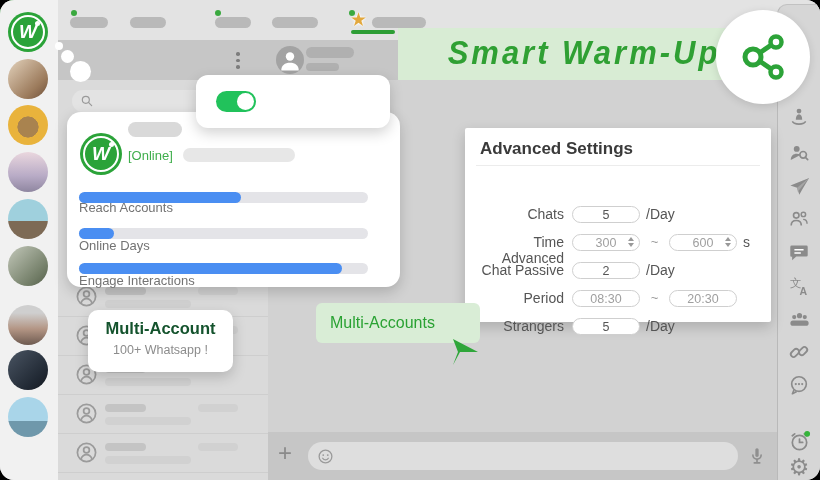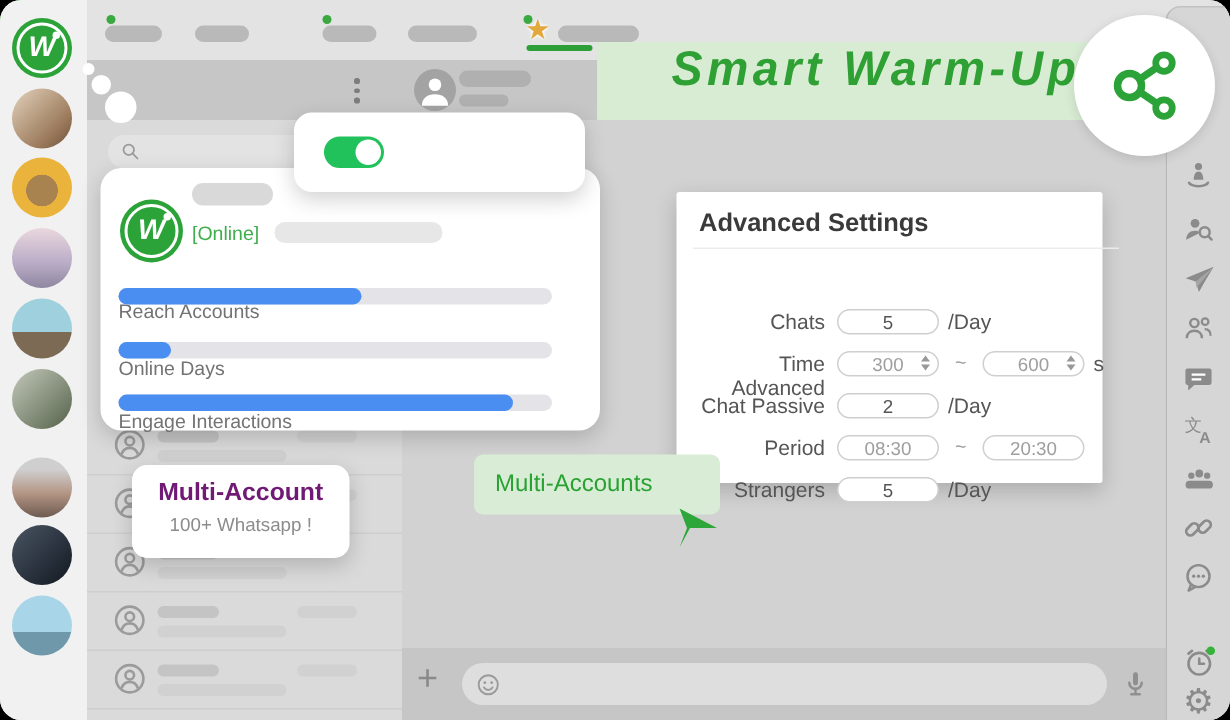--- a/index.html
+++ b/index.html
@@ -51,21 +51,21 @@
 
   
   .rail{position:absolute;left:777px;top:4px;width:43px;height:476px;background:#d6d6d6;
         border-left:1px solid #b9b9b9;border-top:1px solid #c2c2c2;border-top-left-radius:10px;z-index:3;
         box-sizing:border-box;}
   .rail-ico{position:absolute;left:9px;width:24px;height:24px;display:flex;align-items:center;justify-content:center;}
   .gear-glyph{font-size:23px;color:#8b8b8b;line-height:1;}
 
   
   .banner{position:absolute;left:398px;top:28px;width:372px;height:52px;background:#d8ecd4;z-index:5;
-          display:flex;align-items:flex-start;justify-content:center;}
+          display:flex;align-items:center;justify-content:center;}
   .banner-title{font-size:31px;font-weight:800;font-style:italic;letter-spacing:3px;color:#2fa033;
                 white-space:nowrap;transform:scaleY(1.05);}
   .share-badge{position:absolute;left:716px;top:10px;width:94px;height:94px;border-radius:50%;background:#fff;
                z-index:6;box-shadow:0 2px 8px rgba(0,0,0,.12);display:flex;align-items:center;justify-content:center;}
 
   
   .card{position:absolute;background:#fff;box-shadow:0 5px 14px rgba(0,0,0,.18);}
   .pe-card{left:196px;top:75px;width:194px;height:53px;border-radius:12px;z-index:8;
            display:flex;align-items:center;padding:0 14px 0 20px;box-sizing:border-box;}
   .pe-label{font-size:16.5px;font-weight:bold;color:#4c4c4c;flex:1;}
@@ -73,40 +73,40 @@
   .toggle[data-on="true"]{background:#21c25b;}
   .knob{position:absolute;top:2px;right:2.5px;width:17px;height:17px;border-radius:50%;background:#fff;}
 
   .profile-card{left:67px;top:112px;width:333px;height:175px;border-radius:14px;z-index:7;}
   .p-pill{position:absolute;border-radius:8px;}
   .p-label{position:absolute;font-size:13px;color:#737373;margin-top:28px;}
   .track{position:absolute;left:12px;width:289px;height:11px;border-radius:6px;background:#e4e4e8;}
   .fill{height:100%;border-radius:6px;background:#4a8ef2;}
   .online{position:absolute;font-size:13px;color:#3fae4c;}
 
-  .adv-card{left:451px;top:128px;width:284px;height:194px;border-radius:2px;z-index:7;}
+  .adv-card{left:465px;top:128px;width:306px;height:194px;border-radius:2px;z-index:7;}
   .adv-title{position:absolute;left:15px;top:11px;font-size:17px;font-weight:bold;color:#3a3a3a;}
   .adv-divider{position:absolute;left:11px;top:37px;width:284px;height:1px;background:#ececec;}
   .arow{position:absolute;left:14px;height:20px;display:flex;margin-top:28px;}
   .alabel{width:85px;text-align:right;font-size:14px;color:#555;margin-right:8px;}
   .ibox{position:relative;display:inline-flex;}
   .adv-input{width:68px;height:17px;border:1px solid #cfcfcf;border-radius:9px;background:#fff;
              text-align:center;font-size:12.5px;font-family:"Liberation Sans",sans-serif;
              box-sizing:border-box;padding:0;outline:none;}
   .val-dark{color:#555;}
   .val-gray{color:#9f9f9f;}
   .spin{position:absolute;right:6px;top:3px;display:flex;flex-direction:column;gap:2px;}
   .spin i{width:0;height:0;border-left:3.5px solid transparent;border-right:3.5px solid transparent;}
   .spin .up{border-bottom:4px solid #999;}
   .spin .down{border-top:4px solid #999;}
   .tilde{width:29px;text-align:center;color:#9a9a9a;font-size:13px;}
   .suffix{margin-left:6px;font-size:14px;color:#555;}
 
   .tip-card{left:88px;top:310px;width:145px;height:62px;border-radius:10px;z-index:8;text-align:center;}
-  .tip-title{margin-top:9px;font-size:16.5px;font-weight:bold;color:#701a75;}
+  .tip-title{margin-top:9px;font-size:16.5px;font-weight:bold;color:#14532d;}
   .tip-sub{margin-top:5px;font-size:12.5px;color:#8c8c8c;}
 
   .menu-card{left:338px;top:293px;width:132px;height:127px;border-radius:8px;z-index:8;
              border:1.5px solid #2fa637;box-sizing:border-box;box-shadow:0 5px 14px rgba(0,0,0,.15);}
   .menu-item{position:absolute;left:14px;font-size:13.5px;color:#2aa233;}
   .menu-highlight{position:absolute;left:316px;top:303px;width:164px;height:40px;border-radius:6px;
                   background:#d9edd6;z-index:9;display:flex;align-items:center;padding-left:14px;
                   box-sizing:border-box;font-size:16px;color:#2aa233;}
   .cursor{position:absolute;left:449px;top:336px;z-index:10;}
 

